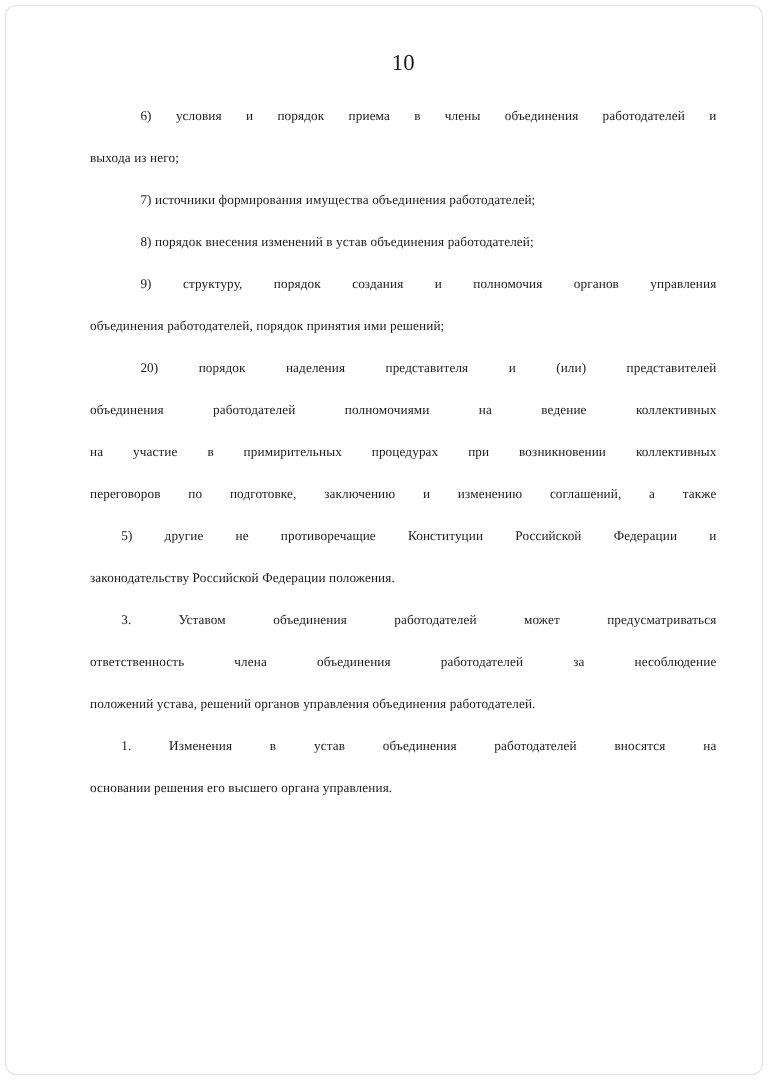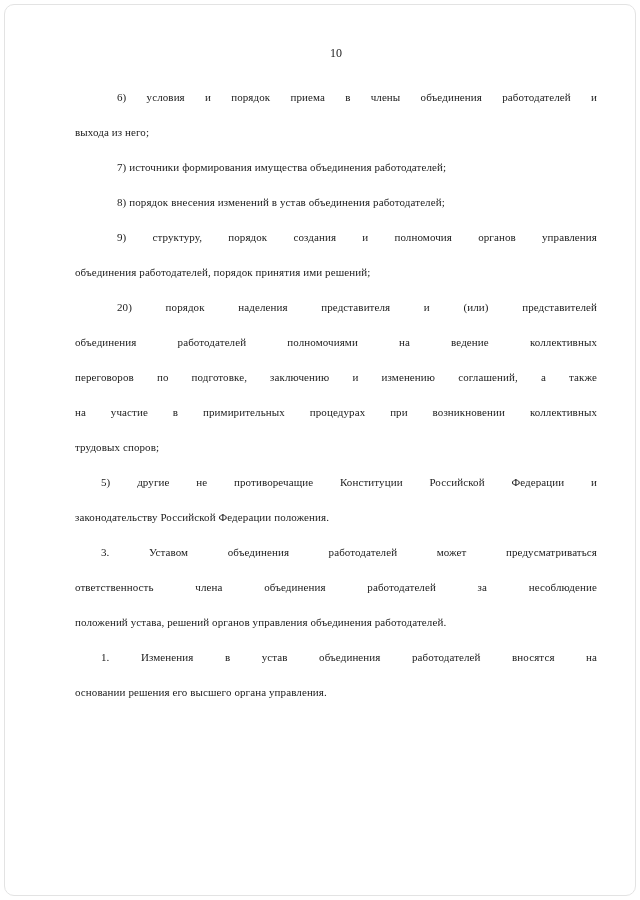--- a/index.html
+++ b/index.html
@@ -24,21 +24,21 @@
     border-radius: 10px;
   }
   .pagenum {
     position: absolute;
     top: 38px;
     left: 70px;
     width: 522px;
     height: 20px;
     line-height: 20px;
     text-align: center;
-    font-size: 12px;
+    font-size: 19px;
   }
   .body-text {
     position: absolute;
     top: 75px;
     left: 70px;
     width: 522px;
   }
   .para {
     margin: 0;
     padding: 0;
@@ -84,23 +84,22 @@
       </div>
 
       <div class="para">
         <div class="ln f42">9) структуру, порядок создания и полномочия органов управления</div>
         <div class="ln last">объединения работодателей, порядок принятия ими решений;</div>
       </div>
 
       <div class="para">
         <div class="ln f42">20) порядок наделения представителя и (или) представителей</div>
         <div class="ln">объединения работодателей полномочиями на ведение коллективных</div>
+        <div class="ln">на участие в примирительных процедурах при возникновении коллективных</div>
         <div class="ln">переговоров по подготовке, заключению и изменению соглашений, а также</div>
-        <div class="ln">на участие в примирительных процедурах при возникновении коллективных</div>
-        <div class="ln last">трудовых споров;</div>
       </div>
 
       <div class="para">
         <div class="ln f26">5) другие не противоречащие Конституции Российской Федерации и</div>
         <div class="ln last">законодательству Российской Федерации положения.</div>
       </div>
 
       <div class="para">
         <div class="ln f26">3. Уставом объединения работодателей может предусматриваться</div>
         <div class="ln">ответственность члена объединения работодателей за несоблюдение</div>

